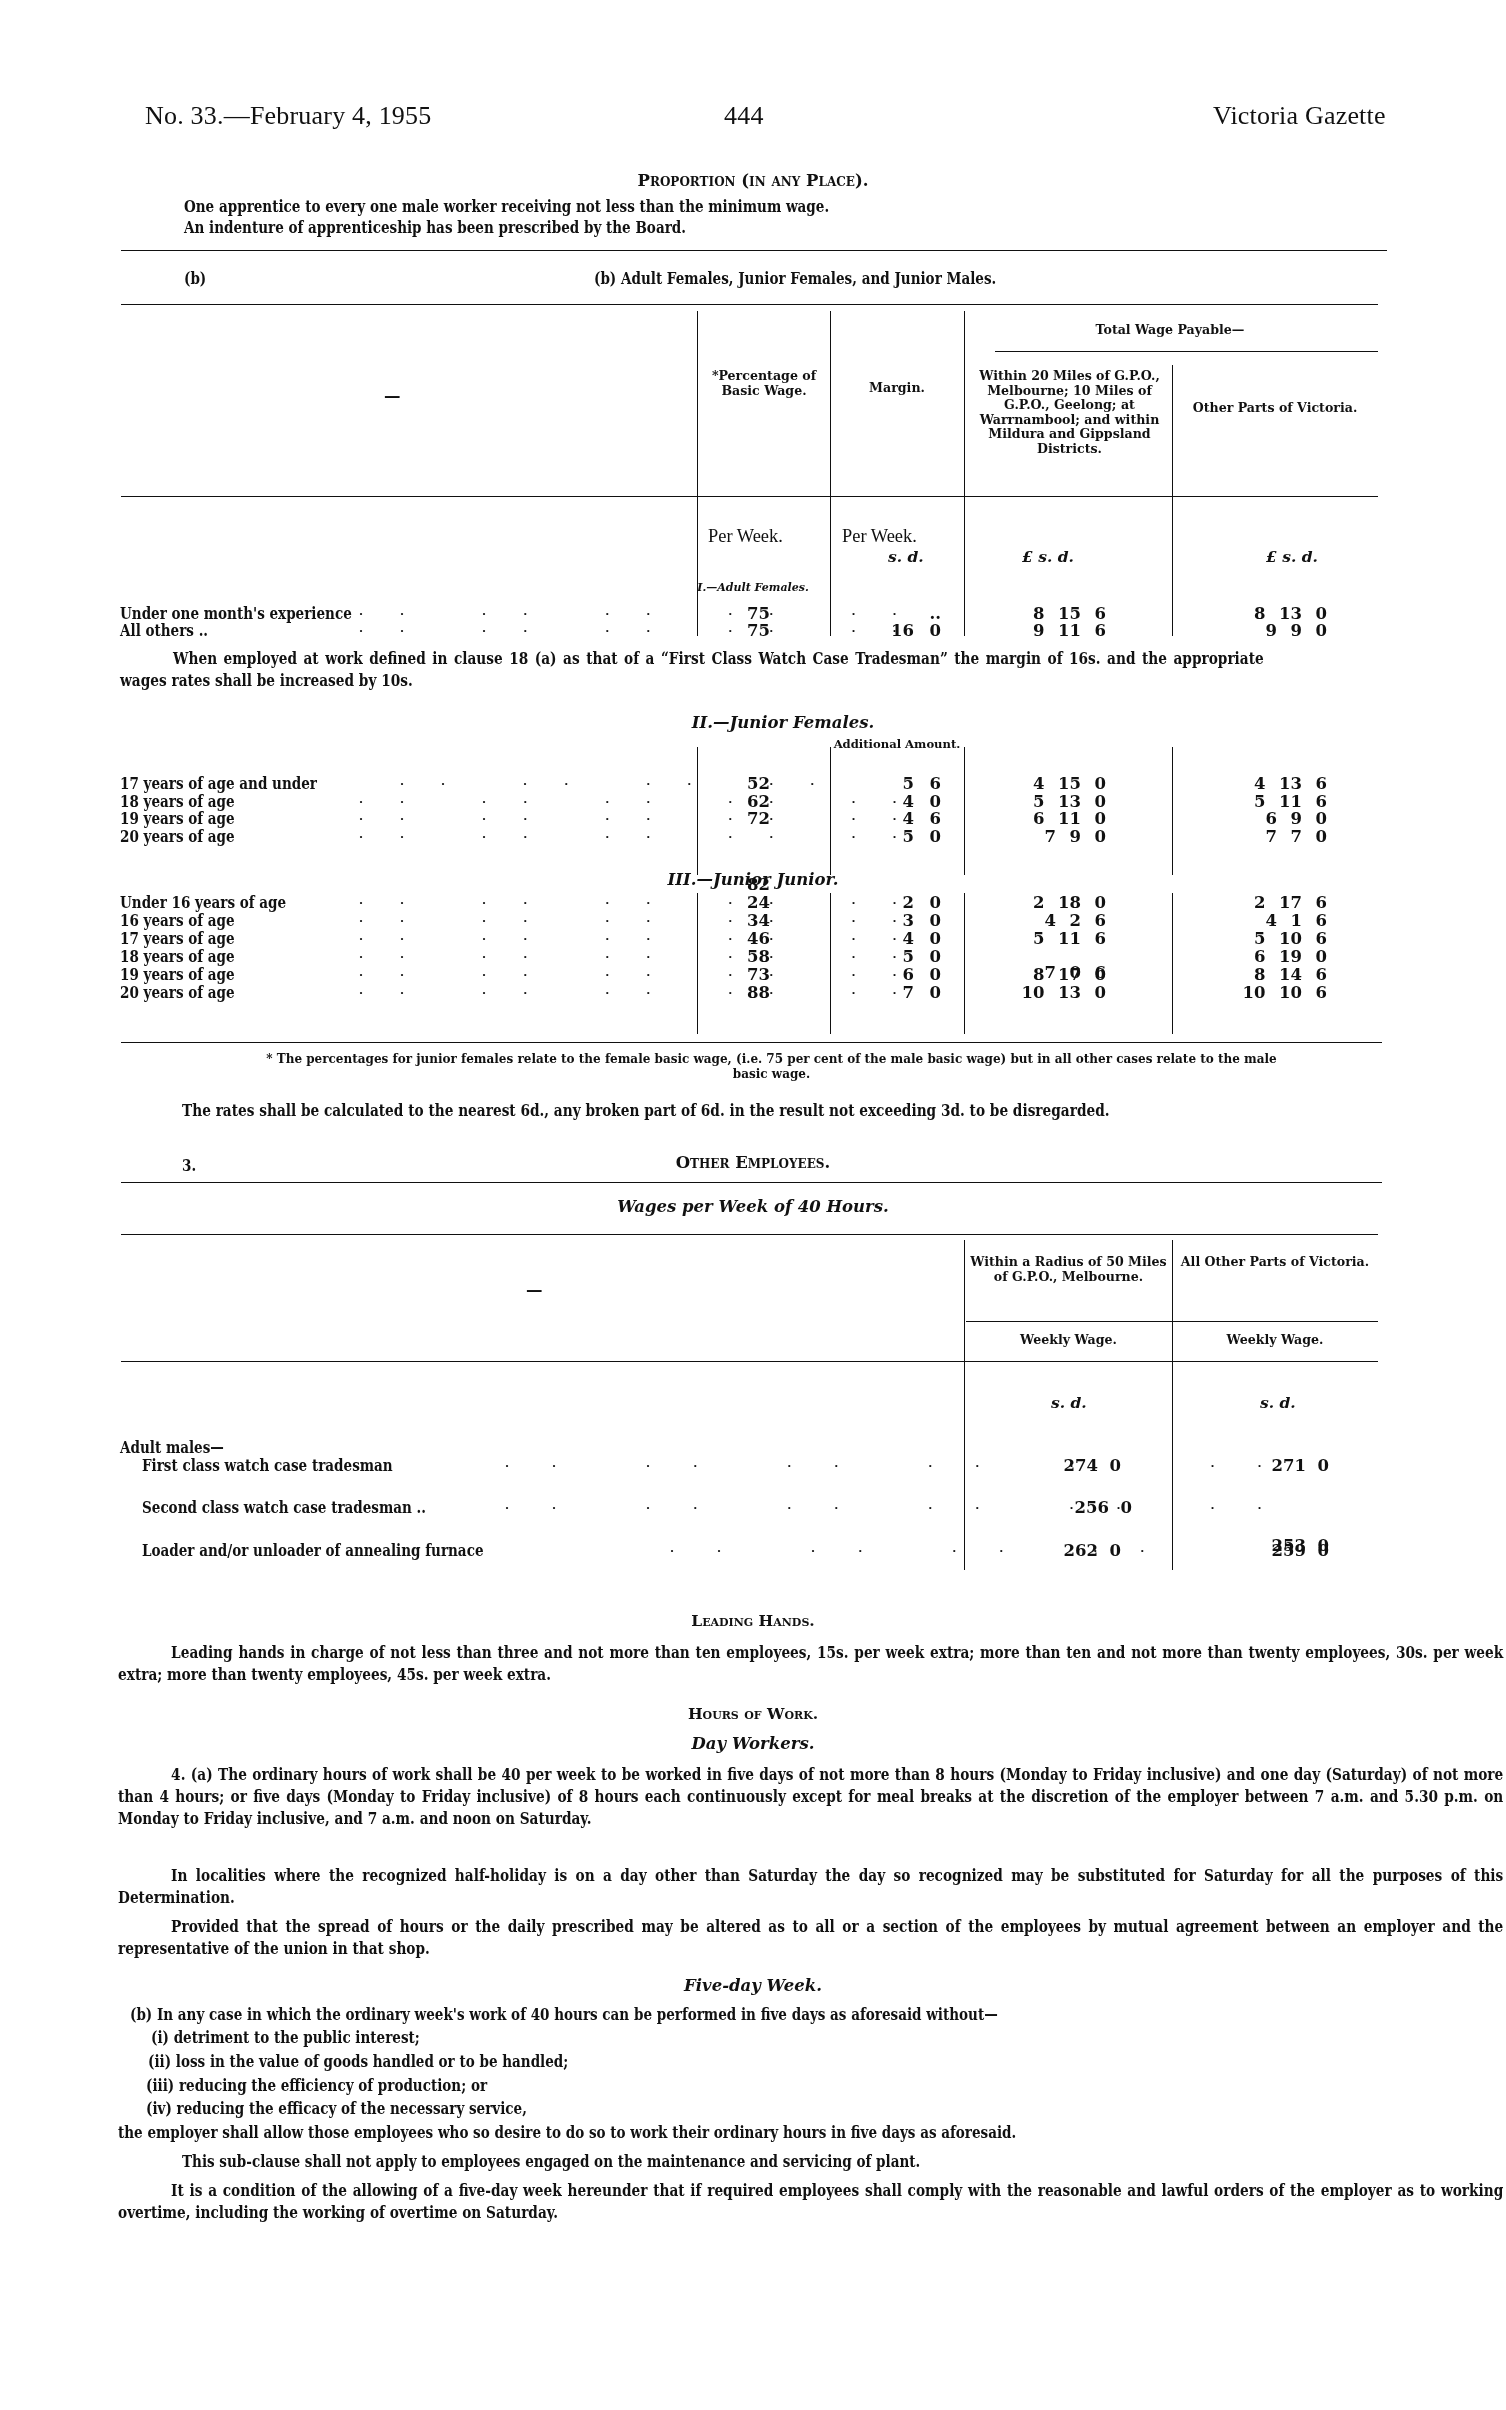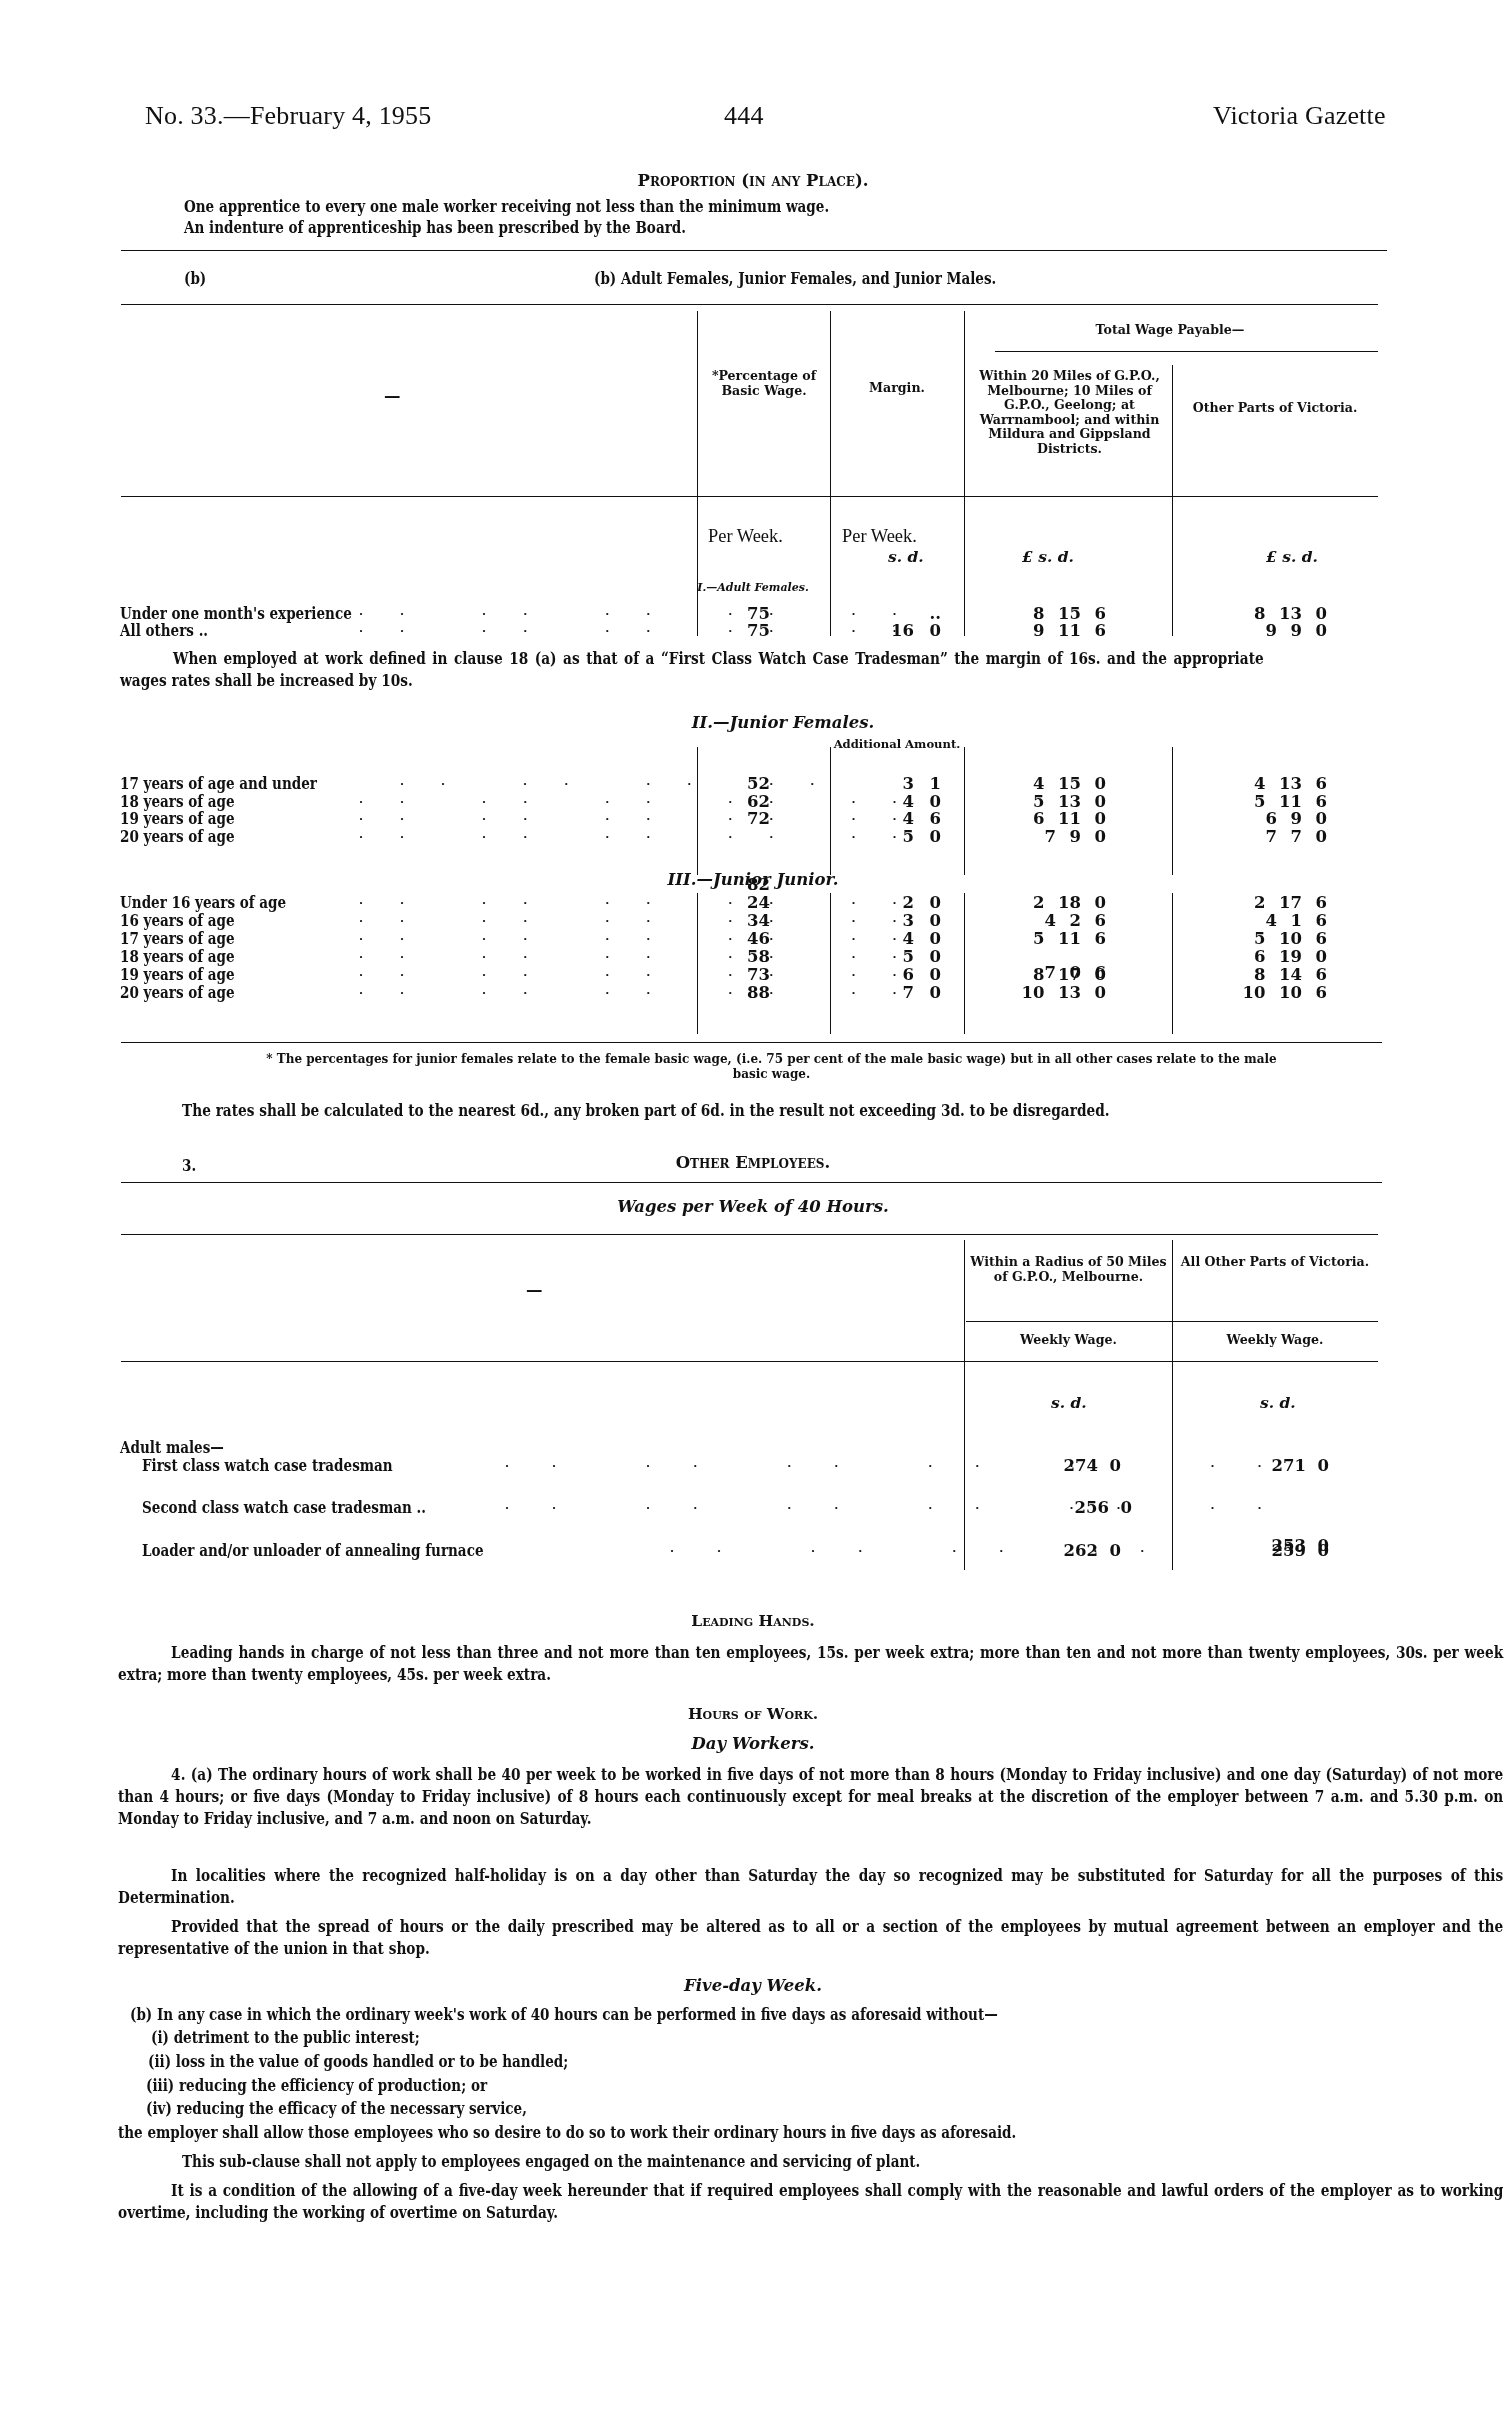--- a/index.html
+++ b/index.html
@@ -96,21 +96,21 @@
 
   <div class="para indent" style="top:648px;">When employed at work defined in clause 18 (a) as that of a “First Class Watch Case Tradesman” the margin of 16s. and the appropriate wages rates shall be increased by 10s.</div>
 
   <div class="abs ital center" style="left:0; width:1506px; top:713px; font-size:16.5px; font-weight:bold;padding-left:30px;">II.—Junior Females.</div>
   <div class="abs small" style="left:833px; top:738px; width:128px; font-size:11.6px; line-height:12.6px;">Additional Amount.</div>
   <div id="group-1">
       <div>
         <div class="label" style="left:120px;top:774px;">17 years of age and under</div>
         <div class="dots" style="left:400px;top:774px;font-size:11.6px;">.. .. .. ..</div>
         <div class="cell" style="left:747px;top:774px;">52</div>
-        <div class="cell num" style="left:854px;width:87px;top:774px;word-spacing:9.7px;">3 1</div>
+        <div class="cell num" style="left:854px;width:87px;top:774px;word-spacing:9.7px;">5 6</div>
         <div class="cell num" style="left:1009px;width:97px;top:774px;word-spacing:7.8px;">4 15 0</div>
         <div class="cell num" style="left:1230px;width:97px;top:774px;word-spacing:7.8px;">4 13 6</div>
       </div>
       <div>
         <div class="label" style="left:120px;top:792px;">18 years of age</div>
         <div class="dots" style="left:359px;top:792px;font-size:11.6px;">.. .. .. .. ..</div>
         <div class="cell" style="left:747px;top:792px;">62</div>
         <div class="cell num" style="left:854px;width:87px;top:792px;word-spacing:9.7px;">4 0</div>
         <div class="cell num" style="left:1009px;width:97px;top:792px;word-spacing:7.8px;">5 13 0</div>
         <div class="cell num" style="left:1230px;width:97px;top:792px;word-spacing:7.8px;">5 11 6</div>

